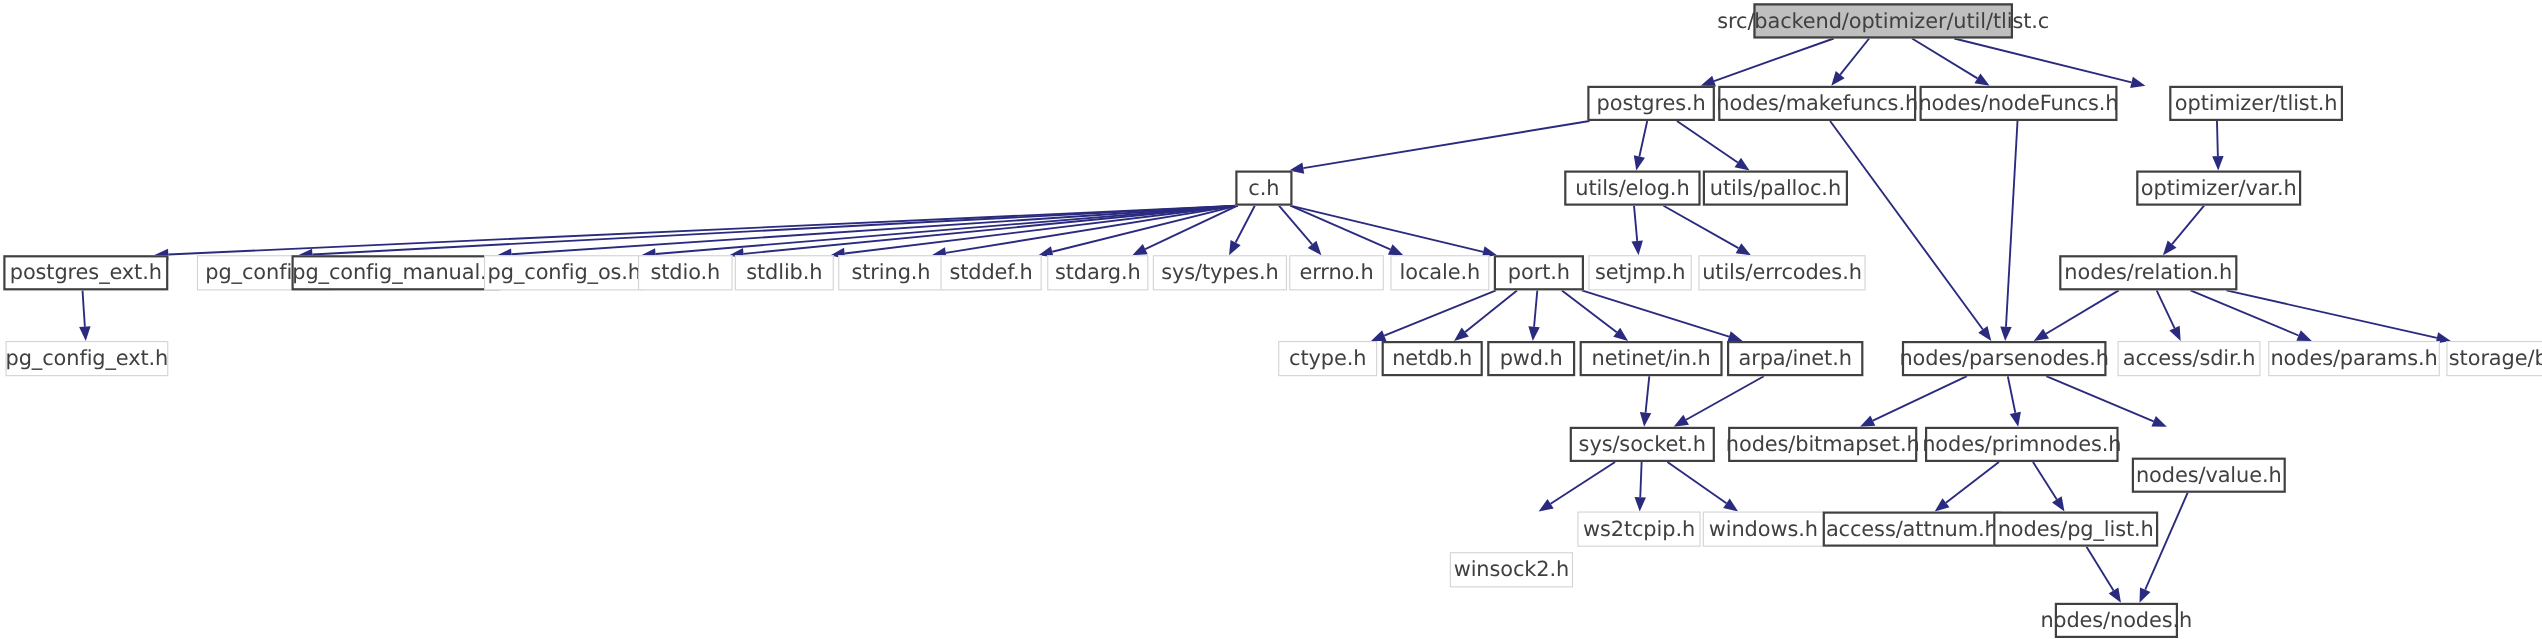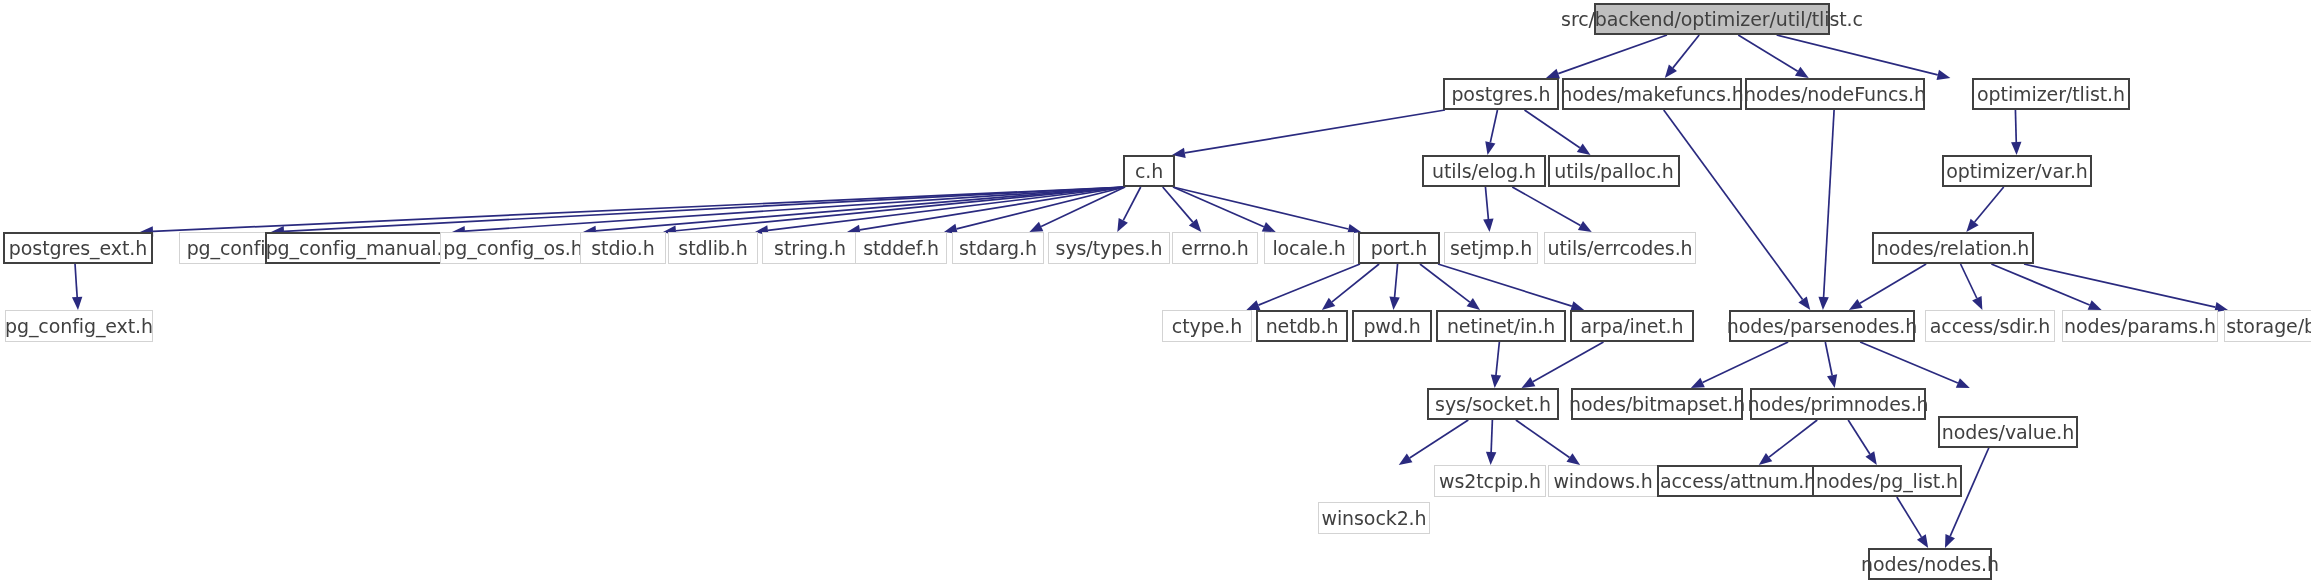--- a/index.html
+++ b/index.html
@@ -371,16 +371,16 @@
     </div>
     <div class="graph-node" style="left: 1548px; top: 465px; width: 110px; height: 32px;">
       <span class="node-label">windows.h</span>
     </div>
     <div class="graph-node strong" style="left: 1657px; top: 465px; width: 162px; height: 32px;">
       <span class="node-label">access/attnum.h</span>
     </div>
     <div class="graph-node strong" style="left: 1812px; top: 465px; width: 150px; height: 32px;">
       <span class="node-label">nodes/pg_list.h</span>
     </div>
-    <div class="graph-node strong" style="left: 1868px; top: 548px; width: 124px; height: 32px;">
+    <div class="graph-node strong" style="left: 1868px; top: 548px; width: 112px; height: 32px;">
       <span class="node-label">nodes/nodes.h</span>
     </div>
   </div>
 
 </body></html>

